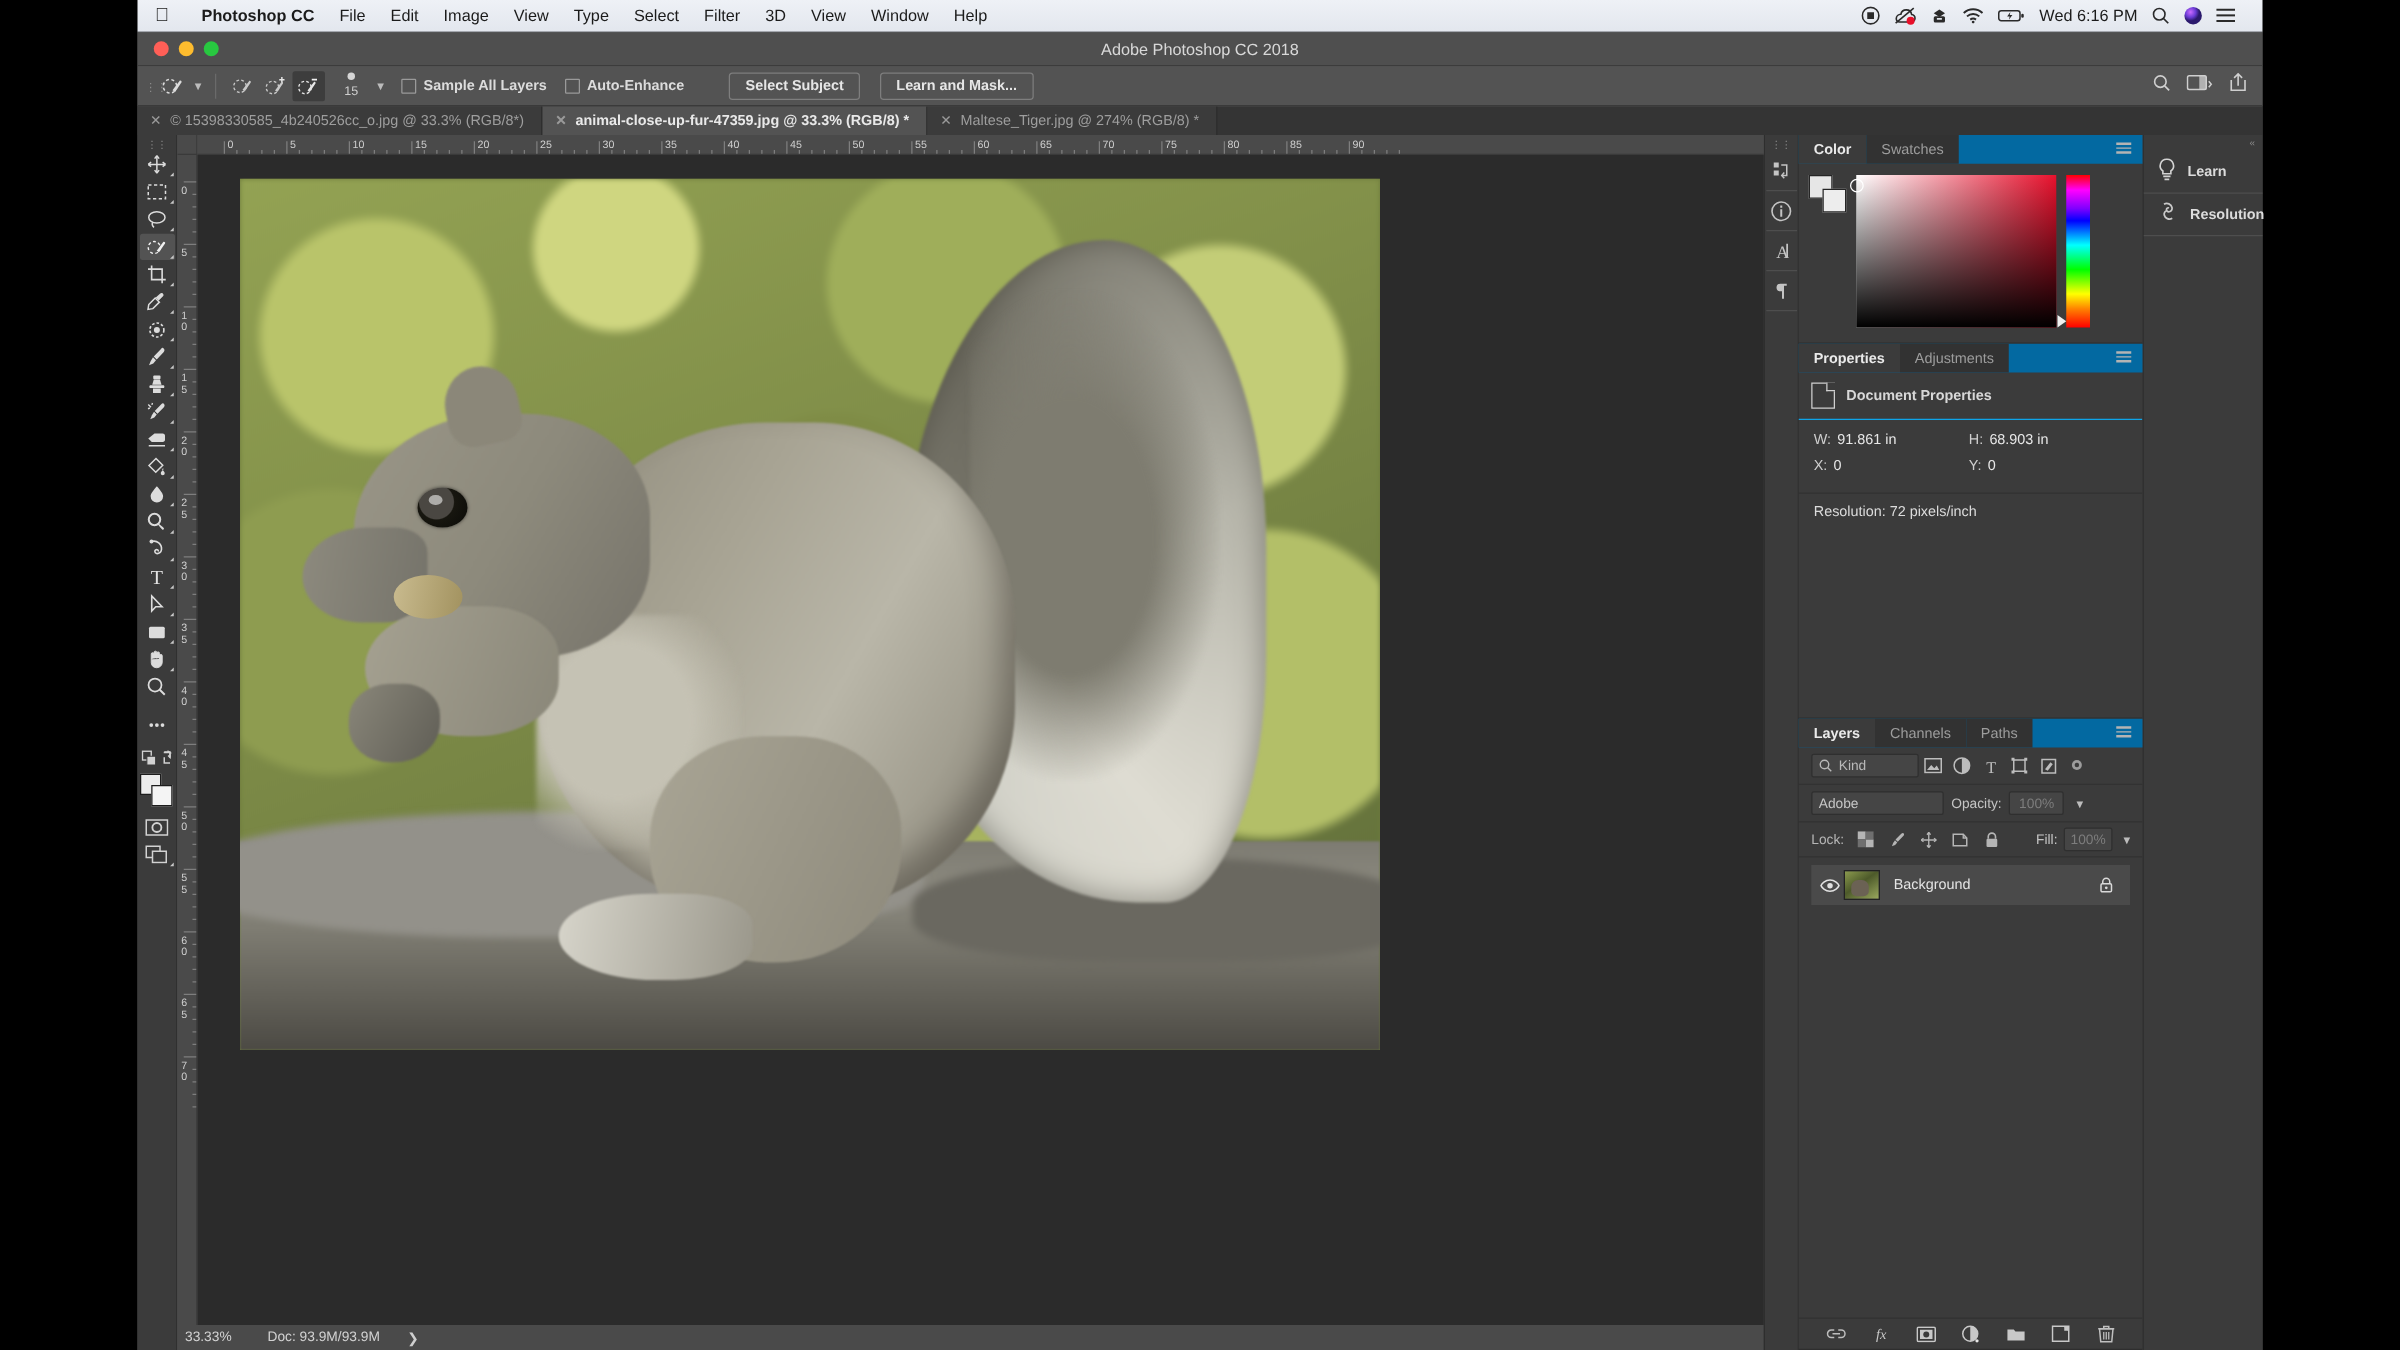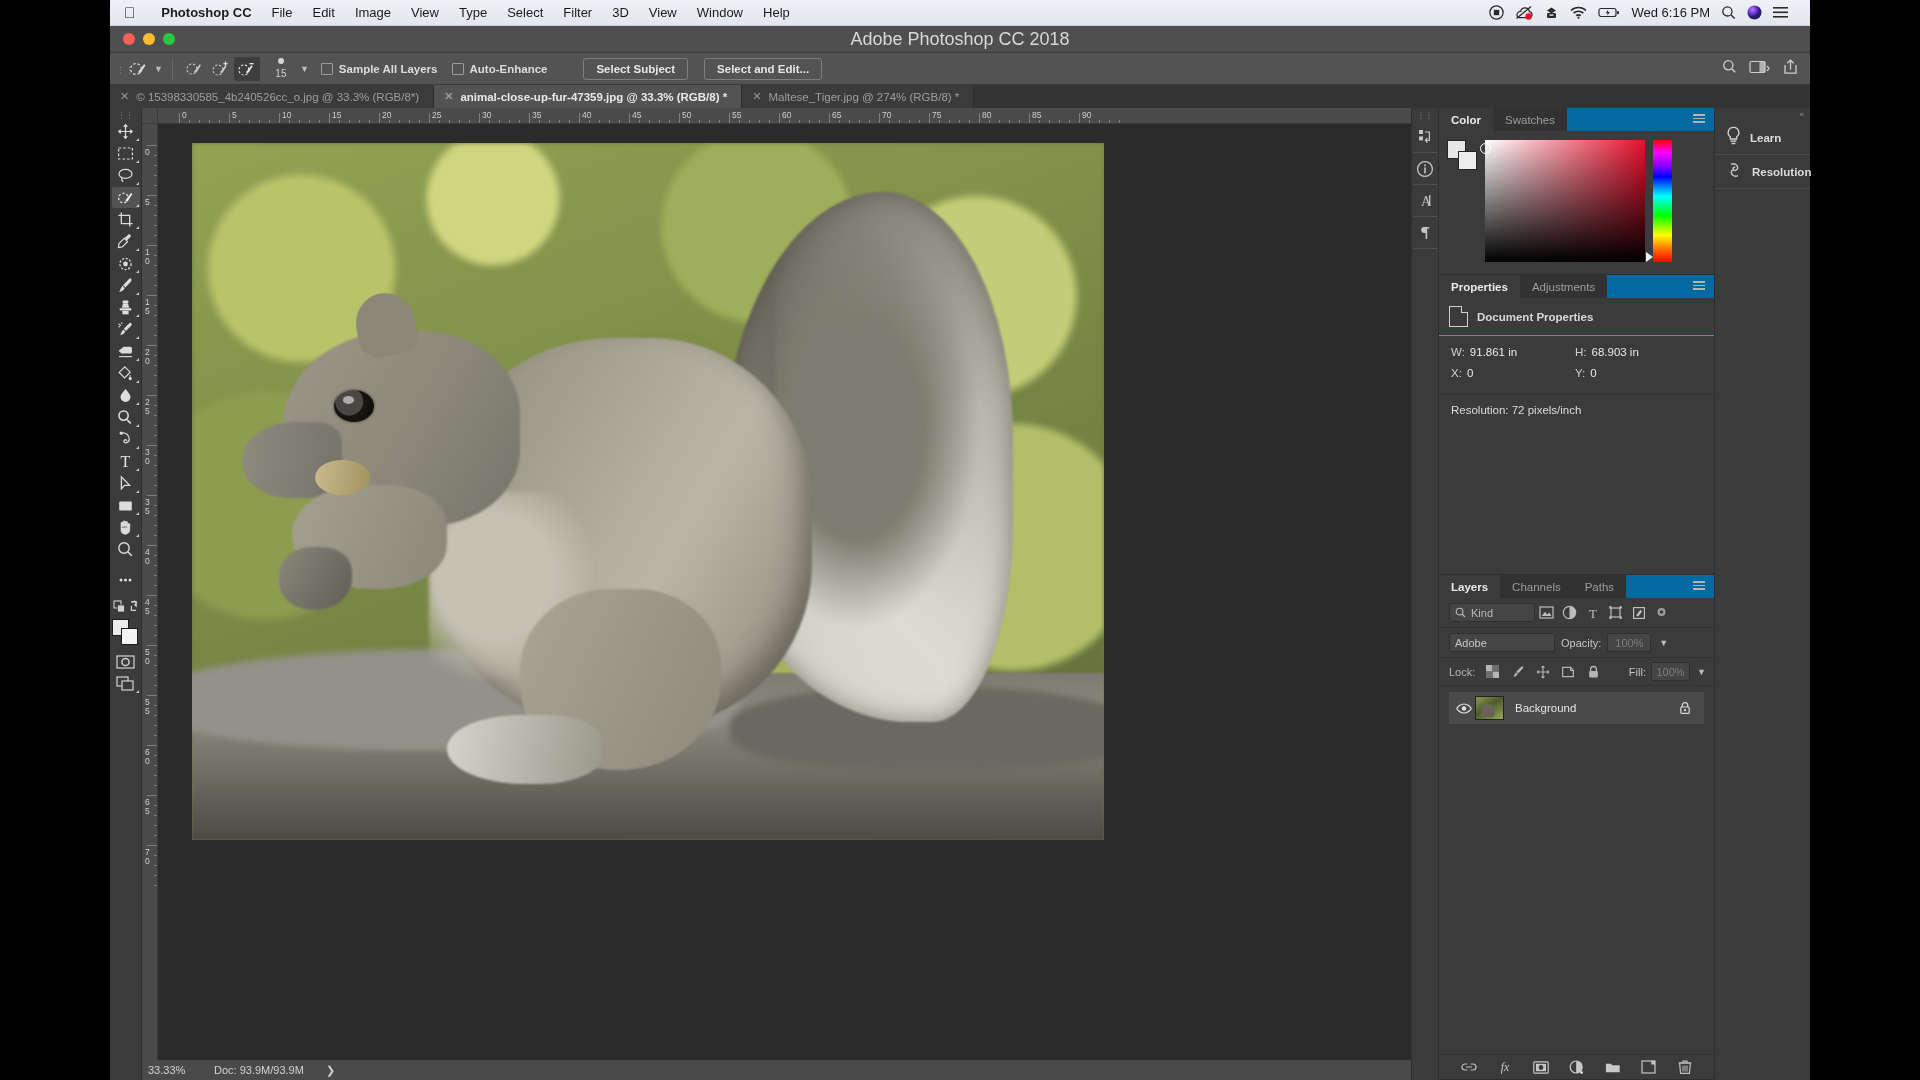--- a/index.html
+++ b/index.html
@@ -33,21 +33,21 @@
   
   #titlebar {
     height:27px; background:#4f4f4f; display:flex; align-items:center;
     position:relative; border-bottom:1px solid #3c3c3c;
   }
   .traffic { display:flex; gap:8px; padding-left:13px; }
   .dot { width:12px;height:12px;border-radius:50%; }
   .dot.r{background:#ff5f57;} .dot.y{background:#febc2e;} .dot.g{background:#28c840;}
   #titletext {
     position:absolute; left:0; right:0; text-align:center;
-    font-size:18px; color:#d8d8d8;
+    font-size:13px; color:#d8d8d8;
   }
 
   
   #optionsbar {
     height:32px; background:#535353; display:flex; align-items:center;
     padding-left:16px; gap:0px; border-bottom:1px solid #3a3a3a;
     position:relative;
   }
   .obtool {
     width:26px;height:24px; display:flex;align-items:center;justify-content:center;
@@ -422,21 +422,21 @@
       </div>
       <span class="chev" style="margin:0 12px 0 6px;">▼</span>
 
       <span class="cbox"></span>
       <span class="cbl">Sample All Layers</span>
 
       <span class="cbox"></span>
       <span class="cbl">Auto-Enhance</span>
 
       <button class="btn" style="margin-left:22px;">Select Subject</button>
-      <button class="btn" style="margin-left:16px;">Select and Edit...</button>
+      <button class="btn" style="margin-left:16px;">Learn and Mask...</button>
 
       <div class="right">
         <span>
           <svg width="15" height="15" viewBox="0 0 15 15">
               <circle cx="6.3" cy="6.3" r="4.6" fill="none" stroke="#cfcfcf" stroke-width="1.3"></circle>
               <path d="M9.7 9.7l3.6 3.6" stroke="#cfcfcf" stroke-width="1.4"></path>
             </svg>
         </span>
         <span>
           <svg width="22" height="14" viewBox="0 0 22 14">

